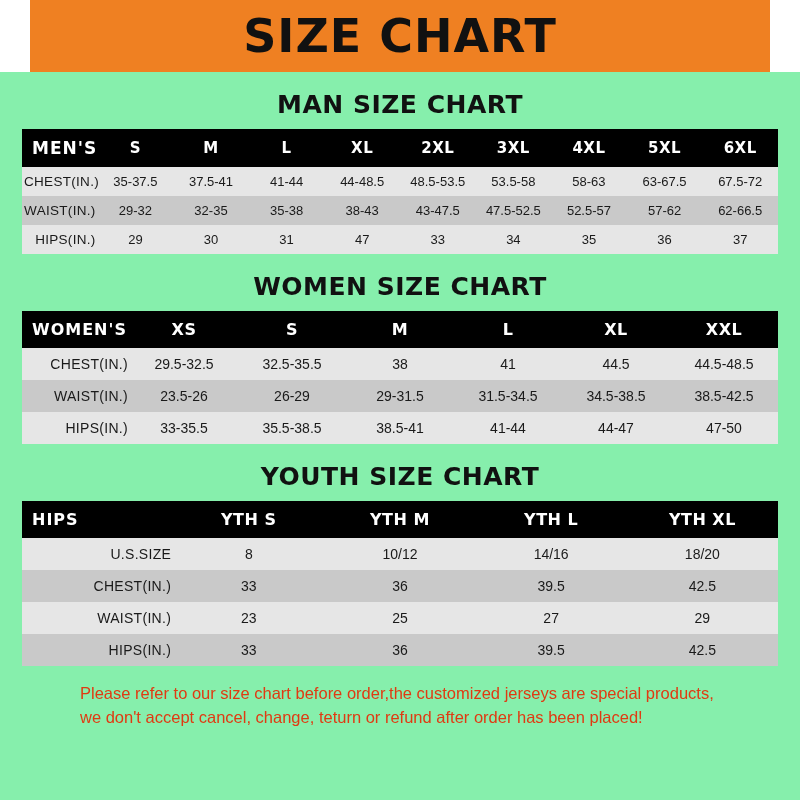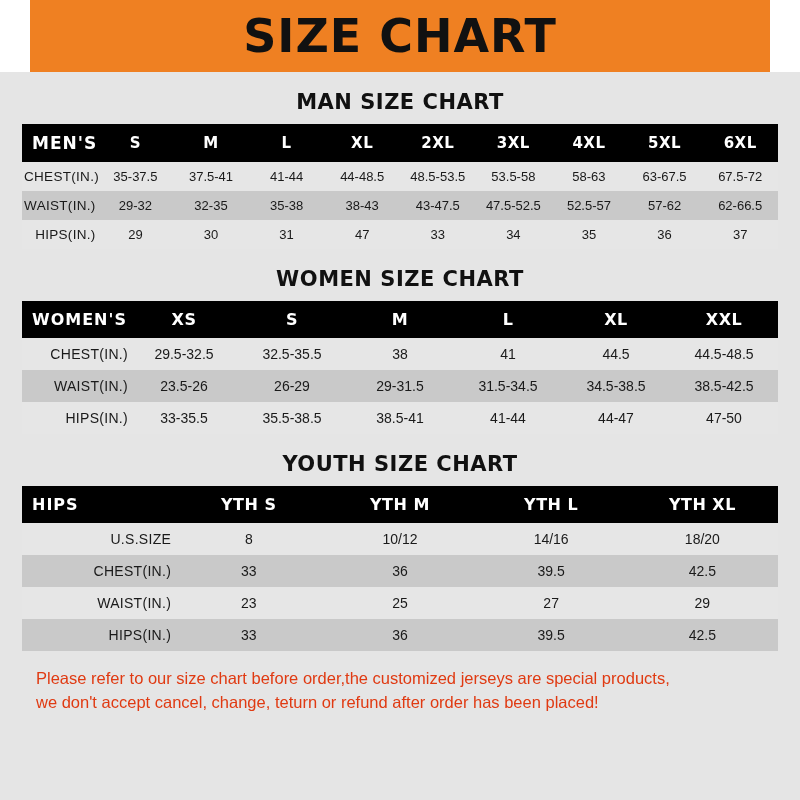--- a/index.html
+++ b/index.html
@@ -12,21 +12,21 @@
     height: 800px;
     background: #ffffff;
     font-family: "Liberation Sans", sans-serif;
     color: #111111;
     overflow: hidden;
   }
   .page {
     width: 800px;
     height: 800px;
     position: relative;
-    background: #e5e5e5;
+    background: #86efac;
   }
   
   .header-band {
     background: #ef8022;
     height: 72px;
     display: flex;
     align-items: center;
     justify-content: center;
     position: relative;
   }
@@ -50,21 +50,21 @@
     z-index: 2;
     line-height: 1;
   }
   .content {
     padding: 0 22px;
   }
   .section-title {
     text-align: center;
     font-family: "DejaVu Sans", sans-serif;
     font-weight: bold;
-    font-size: 21px;
+    font-size: 25px;
     letter-spacing: 0.5px;
     margin: 18px 0 10px 0;
     color: #111111;
   }
   table.size-table {
     width: 100%;
     border-collapse: collapse;
     table-layout: fixed;
   }
   table.size-table thead th {
@@ -105,21 +105,21 @@
   .youth table.size-table tbody td { font-size: 14px; padding: 8px 2px; }
 
   .footer-note {
     margin-top: 16px;
     padding: 0 14px;
     color: #e03a12;
     font-size: 16.5px;
     line-height: 1.45;
     font-family: "Liberation Sans", sans-serif;
   }
-  .footer-note div { white-space: nowrap; }
+  .footer-note div { white-space: nowrap; margin-left: 44px; }
 </style>
 </head>
 <body>
 
 <div class="page">
 
   <div class="header-band">
     <div class="white-left"></div>
     <div class="white-right"></div>
     <div class="main-title">SIZE CHART</div>

